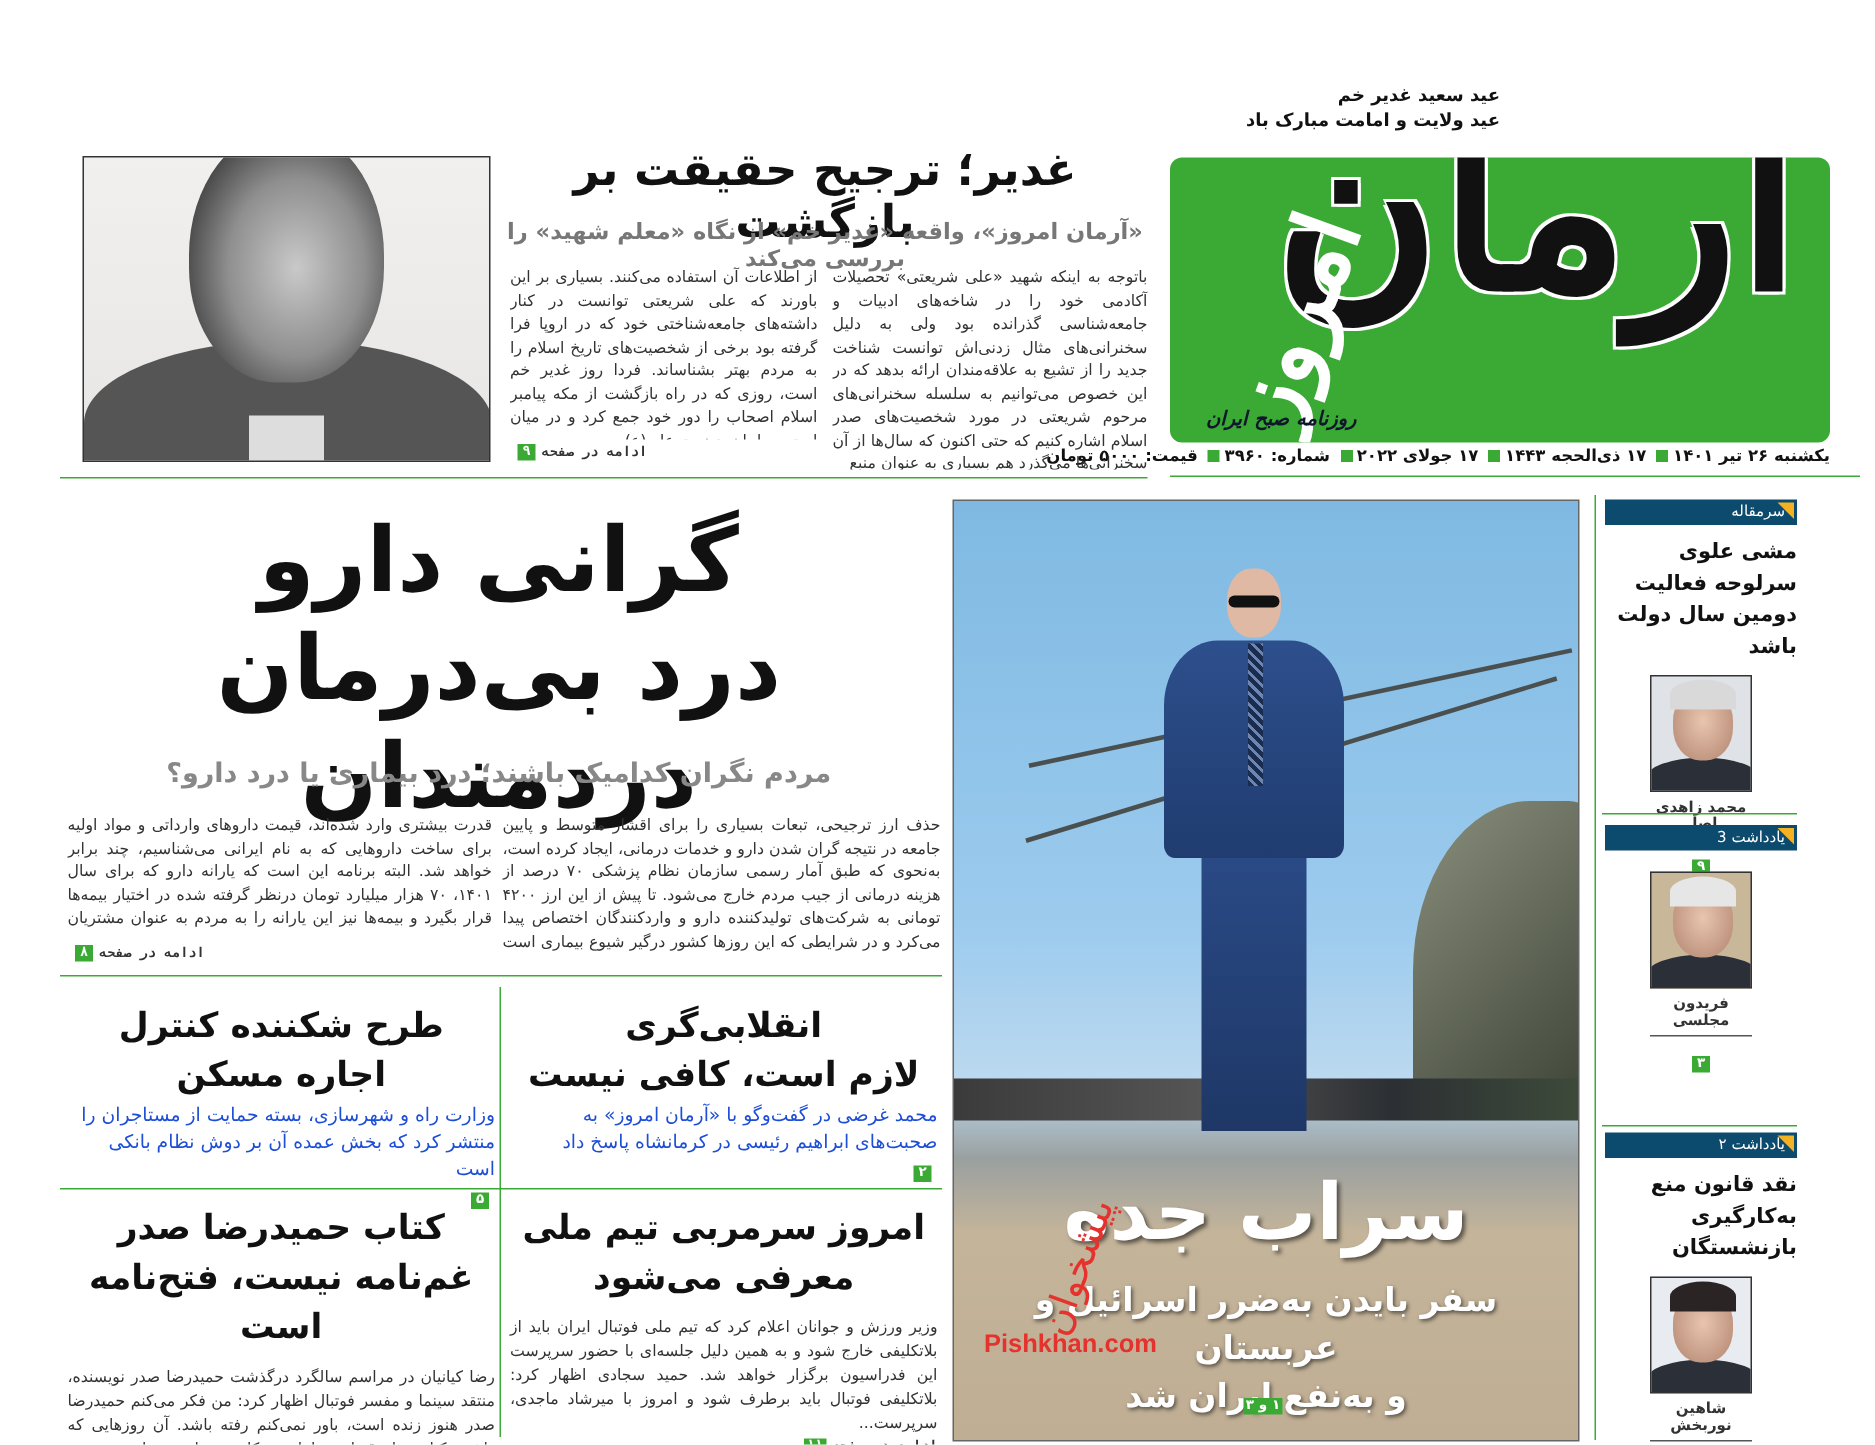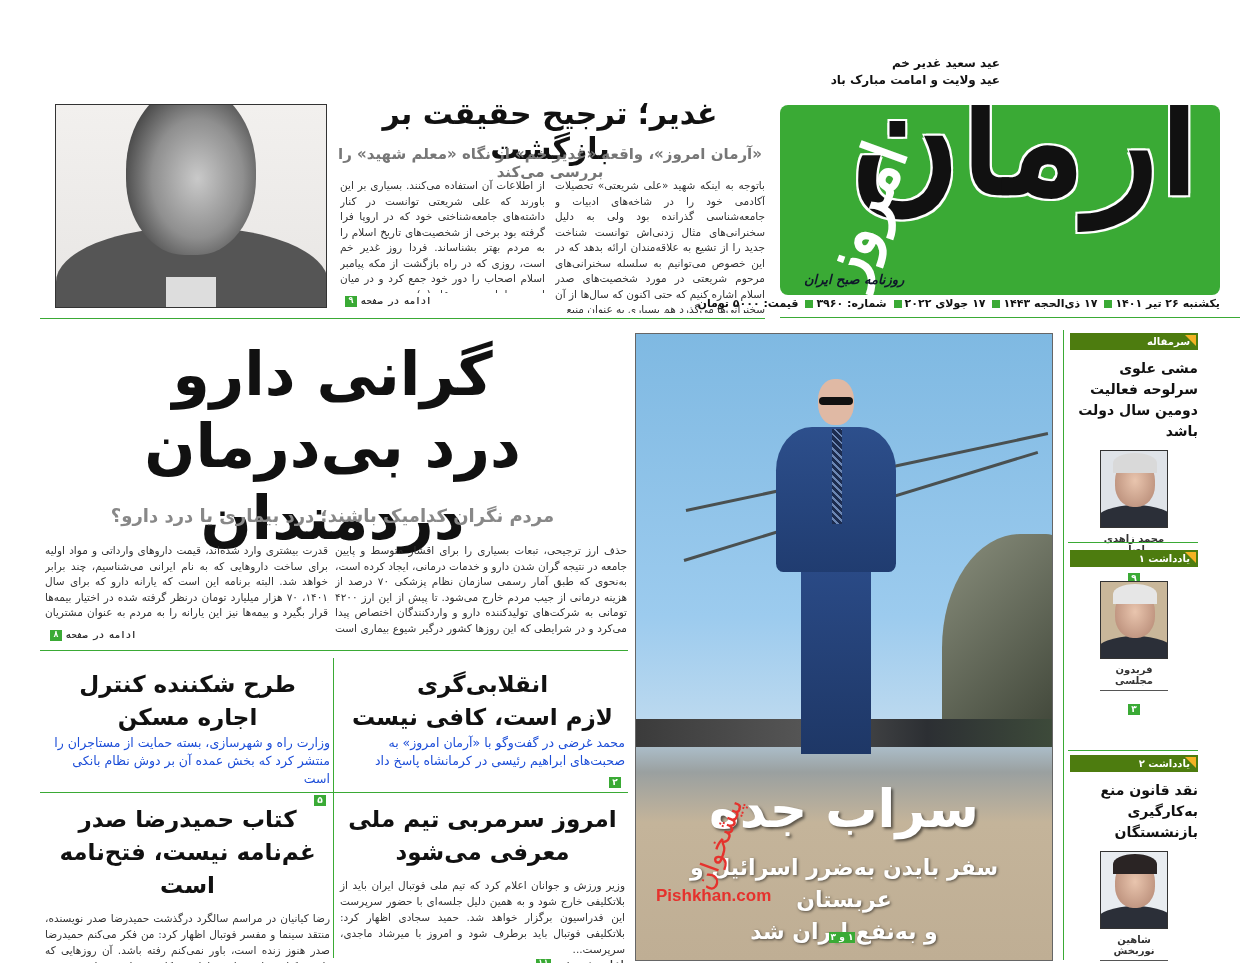--- a/index.html
+++ b/index.html
@@ -68,21 +68,21 @@
   .photo .man .legs { position: absolute; left: 25px; top: 190px; width: 70px; height: 185px; background: linear-gradient(180deg, #2a4a86, #1e3766); }
 
   .photo-title { position: absolute; left: 0; top: 445px; width: 100%; text-align: center; font-size: 52px; font-weight: bold; color: #fff; text-shadow: 2px 2px 3px rgba(0,0,0,.55); }
   .photo-sub { position: absolute; left: 0; top: 518px; width: 100%; text-align: center; font-size: 22px; line-height: 32px; font-weight: bold; color: #fff; text-shadow: 1px 1px 3px rgba(0,0,0,.6); padding: 0 20px; }
   .photo-pages { position: absolute; left: 0; top: 598px; width: 100%; text-align: center; font-size: 9px; color: #fff; font-weight: bold; }
   .watermark { position: absolute; left: 20px; top: 552px; font-family: "Liberation Sans", sans-serif; font-size: 17px; color: #e5322d; font-weight: bold; }
   .watermark-fa { position: absolute; left: 35px; top: 495px; font-family: "DejaVu Serif", serif; font-size: 26px; color: #e5322d; transform: rotate(-70deg); }
 
   
   .side-box { position: absolute; left: 1070px; width: 128px; }
-  .side-tag { height: 17px; background: #4d7c0f; color: #fff; font-size: 10px; line-height: 17px; font-weight: bold; padding-right: 8px; position: relative; }
+  .side-tag { height: 17px; background: #0c4a6e; color: #fff; font-size: 10px; line-height: 17px; font-weight: normal; padding-right: 8px; position: relative; }
   .side-tag::after { content: ""; position: absolute; right: 2px; top: 2px; border-top: 11px solid #f4b223; border-left: 11px solid transparent; }
   .side-title { text-align: right; font-size: 14px; line-height: 21px; font-weight: bold; color: #111; margin-top: 8px; }
   .side-photo { width: 68px; height: 78px; margin: 8px auto 0; border: 1px solid #333; position: relative; overflow: hidden; }
   .side-photo .f { position: absolute; left: 14px; top: 8px; width: 40px; height: 48px; border-radius: 45%; background: radial-gradient(ellipse at 50% 45%, #e9c5ae, #b18470); }
   .side-photo .hair { position: absolute; left: 12px; top: 2px; width: 44px; height: 20px; border-radius: 50% 50% 0 0; }
   .side-photo .sh { position: absolute; left: -5px; bottom: -8px; width: 78px; height: 30px; border-radius: 50% 50% 0 0; background: #2b2f38; }
   .side-name { text-align: center; font-size: 10px; font-weight: bold; color: #333; margin-top: 5px; padding-bottom: 4px; border-bottom: 1px solid #555; width: 68px; margin-left: auto; margin-right: auto; }
   .side-pg { text-align: center; margin-top: 8px; }
   .side-pg .pg { margin: 0; }
 
@@ -210,21 +210,21 @@
     <div class="sh"></div>
     <div class="f"></div>
     <div class="hair" style="background:#d9d9d9;"></div>
   </div>
   <div class="side-name">محمد زاهدی اصل</div>
   <div class="side-pg"><span class="pg">۹</span></div>
 </div>
 <div class="abs rule-h" style="left:1068px; top:542px; width:130px;"></div>
 
 <div class="side-box" style="top:550px;">
-  <div class="side-tag">یادداشت ۱</div>
+  <div class="side-tag">یادداشت 3</div>
   <div class="side-photo" style="background:#c9b79a; margin-top:14px;">
     <div class="sh"></div>
     <div class="f"></div>
     <div class="hair" style="background:#e6e6e6;"></div>
   </div>
   <div class="side-name">فریدون مجلسی</div>
   <div class="side-pg"><span class="pg">۳</span></div>
 </div>
 <div class="abs rule-h" style="left:1068px; top:750px; width:130px;"></div>
 

